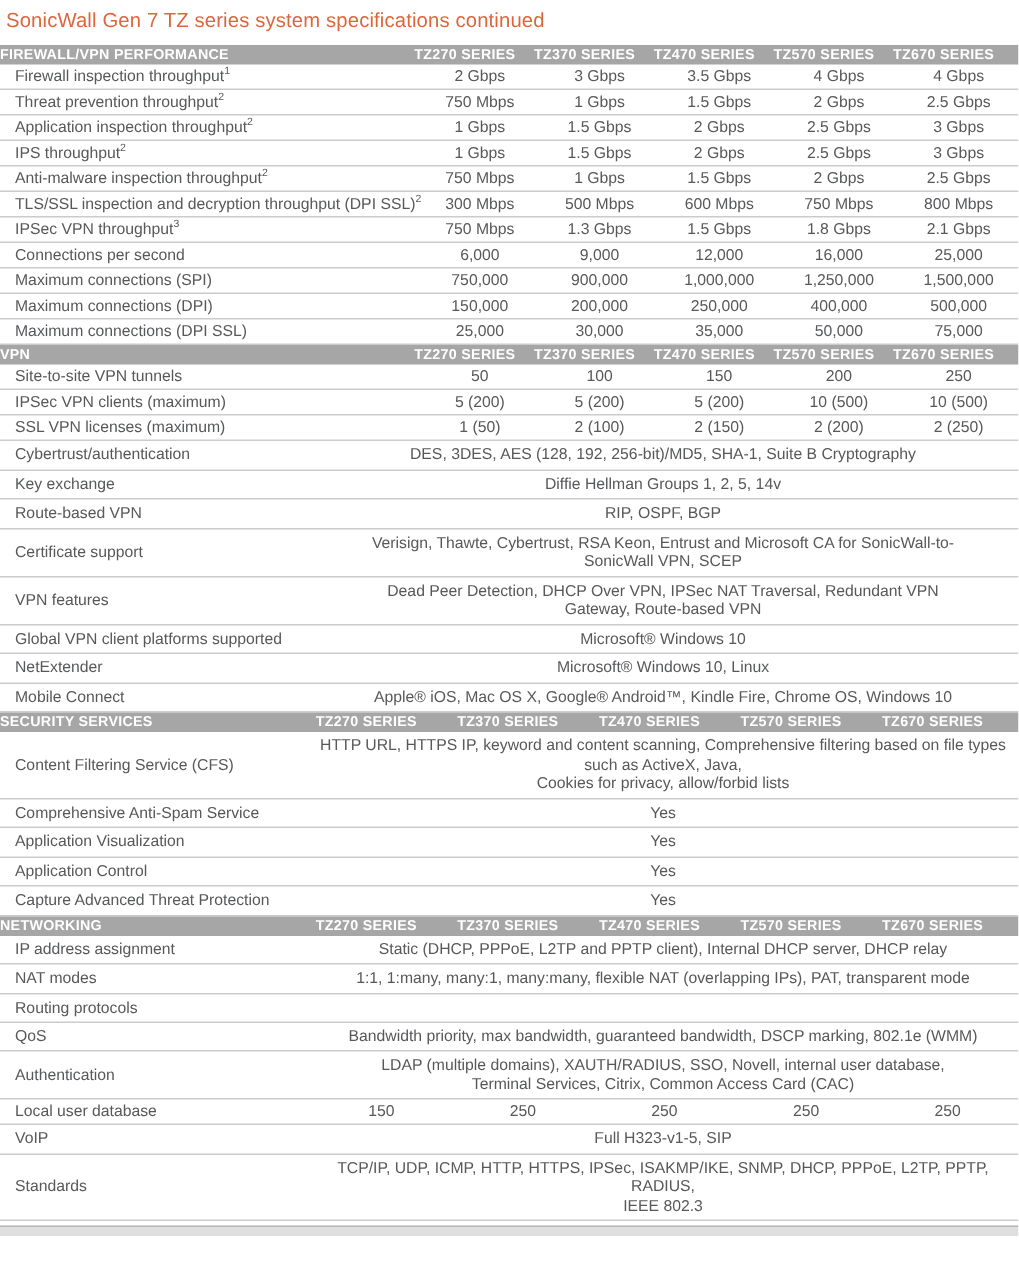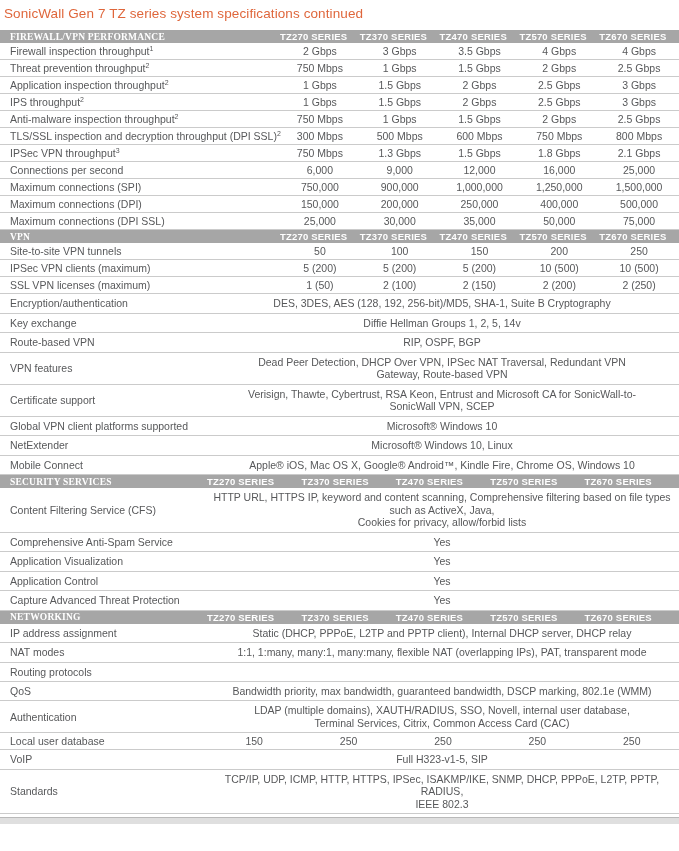--- a/index.html
+++ b/index.html
@@ -2,22 +2,22 @@
 <html><head>
 <meta charset="utf-8">
 <style>
   html,body{margin:0;padding:0;background:#ffffff;}
   body{width:679px;font-family:"Liberation Sans","DejaVu Sans",sans-serif;color:#57585a;}
   .page{width:577px;min-height:851px;box-sizing:border-box;padding-top:4px;background:#fff;}
   .doc-title{color:#df663b;font-size:13.5px;font-weight:400;padding:2px 0 0 4px;margin:0 0 9px 0;letter-spacing:.1px;}
   .spec-table{width:679px;}
   .sec-header{display:flex;align-items:center;background:#a6a6a6;color:#ffffff;height:13px;
               font-size:9.5px;font-weight:bold;letter-spacing:.2px;}
-  .sec-title{padding-left:10px;white-space:nowrap;font-family:Liberation Serif, serif;}
-  .sec-col{text-align:left;white-space:nowrap;}
+  .sec-title{white-space:nowrap;}
+  .sec-col{text-align:center;white-space:nowrap;}
   .layA .sec-title{width:270px;flex:none;}
   .layA .sec-col{width:79.8px;flex:none;}
   .layB .sec-title{width:197px;flex:none;}
   .layB .sec-col{width:94.4px;flex:none;}
   .row{display:flex;align-items:center;border-bottom:1px solid #cbcbcb;font-size:10.5px;box-sizing:border-box;}
   .row .label{padding-left:10px;white-space:nowrap;flex:none;overflow:visible;}
   .row sup{font-size:7px;line-height:0;}
   .row.cols{height:17px;}
   .layA.row.cols .label{width:270px;}
   .layA.row.cols .cell{width:79.8px;flex:none;text-align:center;white-space:nowrap;}
@@ -156,40 +156,40 @@
       </div>
       <div class="row cols layA">
         <span class="label"><span>SSL VPN licenses (maximum)</span></span>
         <span class="cell">1 (50)</span>
         <span class="cell">2 (100)</span>
         <span class="cell">2 (150)</span>
         <span class="cell">2 (200)</span>
         <span class="cell">2 (250)</span>
       </div>
       <div class="row span layA">
-        <span class="label"><span>Encryption/authentication</span></span>
+        <span class="label"><span>Cybertrust/authentication</span></span>
         <span class="spanval">DES, 3DES, AES (128, 192, 256-bit)/MD5, SHA-1, Suite B Cryptography</span>
       </div>
       <div class="row span layA">
         <span class="label"><span>Key exchange</span></span>
         <span class="spanval">Diffie Hellman Groups 1, 2, 5, 14v</span>
       </div>
       <div class="row span layA">
         <span class="label"><span>Route-based VPN</span></span>
         <span class="spanval">RIP, OSPF, BGP</span>
+      </div>
+      <div class="row span layA">
+        <span class="label"><span>Certificate support</span></span>
+        <span class="spanval">Verisign, Thawte, Cybertrust, RSA Keon, Entrust and Microsoft CA for SonicWall-to-
+SonicWall VPN, SCEP</span>
       </div>
       <div class="row span layA">
         <span class="label"><span>VPN features</span></span>
         <span class="spanval">Dead Peer Detection, DHCP Over VPN, IPSec NAT Traversal, Redundant VPN
 Gateway, Route-based VPN</span>
-      </div>
-      <div class="row span layA">
-        <span class="label"><span>Certificate support</span></span>
-        <span class="spanval">Verisign, Thawte, Cybertrust, RSA Keon, Entrust and Microsoft CA for SonicWall-to-
-SonicWall VPN, SCEP</span>
       </div>
       <div class="row span layA">
         <span class="label"><span>Global VPN client platforms supported</span></span>
         <span class="spanval">Microsoft® Windows 10</span>
       </div>
       <div class="row span layA">
         <span class="label"><span>NetExtender</span></span>
         <span class="spanval">Microsoft® Windows 10, Linux</span>
       </div>
       <div class="row span layA">

